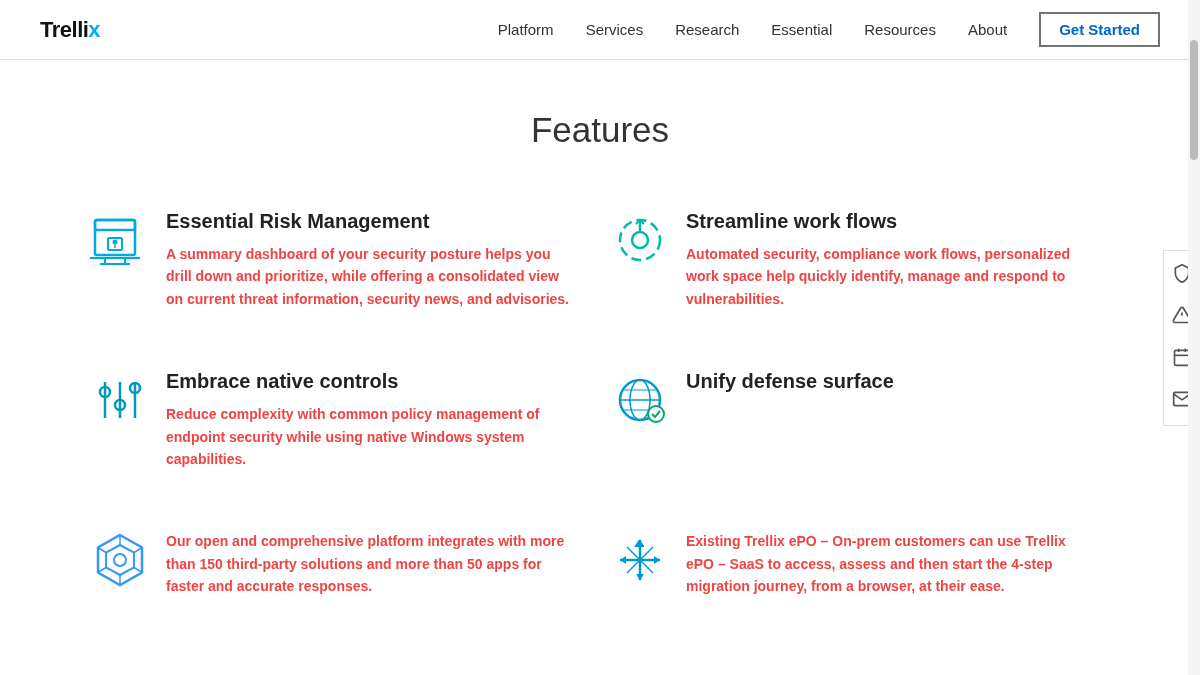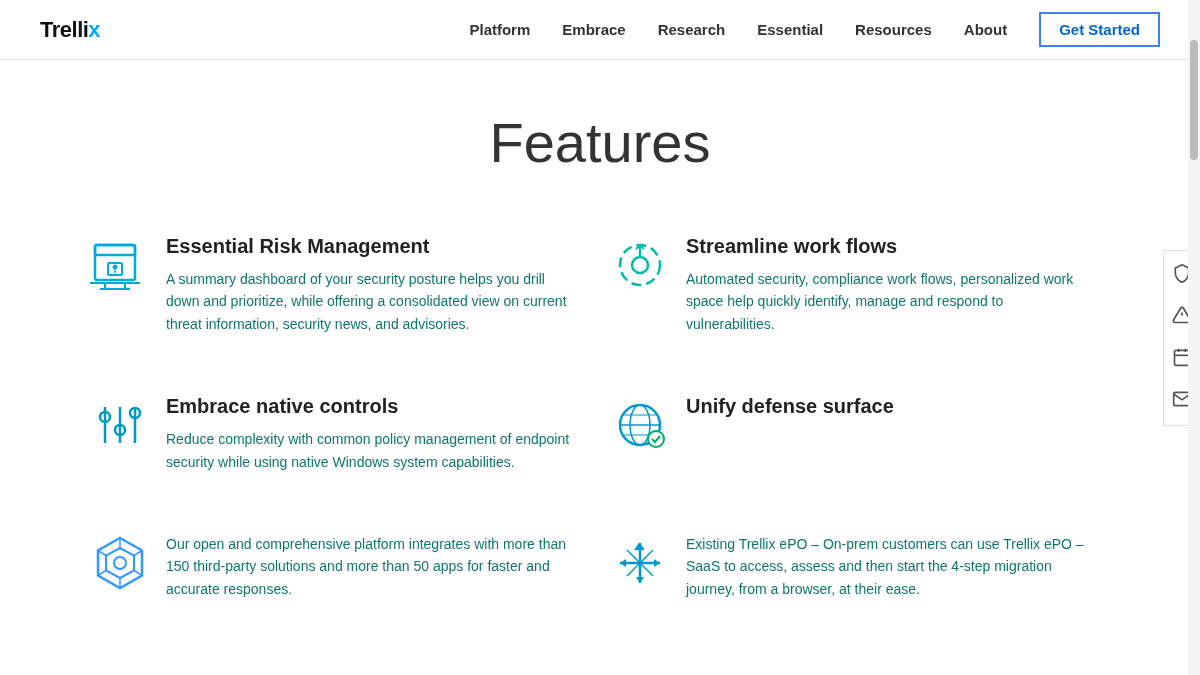--- a/index.html
+++ b/index.html
@@ -23,44 +23,43 @@
       color: #111;
       margin-right: auto;
       letter-spacing: -0.5px;
     }
     .logo span { color: #00aaff; }
     .nav-links {
       display: flex;
       gap: 32px;
       list-style: none;
       margin-right: 32px;
-      font-weight: bold;
     }
     .nav-links a {
       text-decoration: none;
       color: #333;
       font-size: 15px;
     }
     .get-started-btn {
-      border: 2px solid #3b82f6;
+      border: 2px solid #737373;
       color: #0066cc;
       background: #fff;
       padding: 7px 18px;
       font-size: 15px;
       cursor: pointer;
       font-weight: 600;
     }
 
     
     .page-title-section {
       text-align: center;
       padding: 50px 0 30px;
     }
     .page-title-section h1 {
-      font-size: 56px;
+      font-size: 35px;
       font-weight: 400;
       color: #333;
     }
 
     
     .features-grid {
       display: grid;
       grid-template-columns: 1fr 1fr;
       gap: 0;
       max-width: 1120px;
@@ -79,22 +78,23 @@
       height: 60px;
     }
     .feature-text h3 {
       font-size: 20px;
       font-weight: 600;
       color: #222;
       margin-bottom: 10px;
     }
     .feature-text p {
       font-size: 14px;
-      color: #0f766e;
+      color: #ef4444;
       line-height: 1.6;
+      font-weight: bold;
     }
 
     
     .side-panel {
       position: fixed;
       right: 0;
       top: 50%;
       transform: translateY(-50%);
       background: #fff;
       border: 1px solid #ddd;
@@ -131,21 +131,21 @@
       margin-top: 40px;
     }
   </style>
 </head>
 <body>
 
 <nav>
   <div class="logo">Trelli<span style="color:#00aaff;font-weight:700;">x</span></div>
   <ul class="nav-links">
     <li><a href="#">Platform</a></li>
-    <li><a href="#">Embrace</a></li>
+    <li><a href="#">Services</a></li>
     <li><a href="#">Research</a></li>
     <li><a href="#">Essential</a></li>
     <li><a href="#">Resources</a></li>
     <li><a href="#">About</a></li>
   </ul>
   <button class="get-started-btn">Get Started</button>
 </nav>
 
 <section class="page-title-section">
   <h1>Features</h1>

